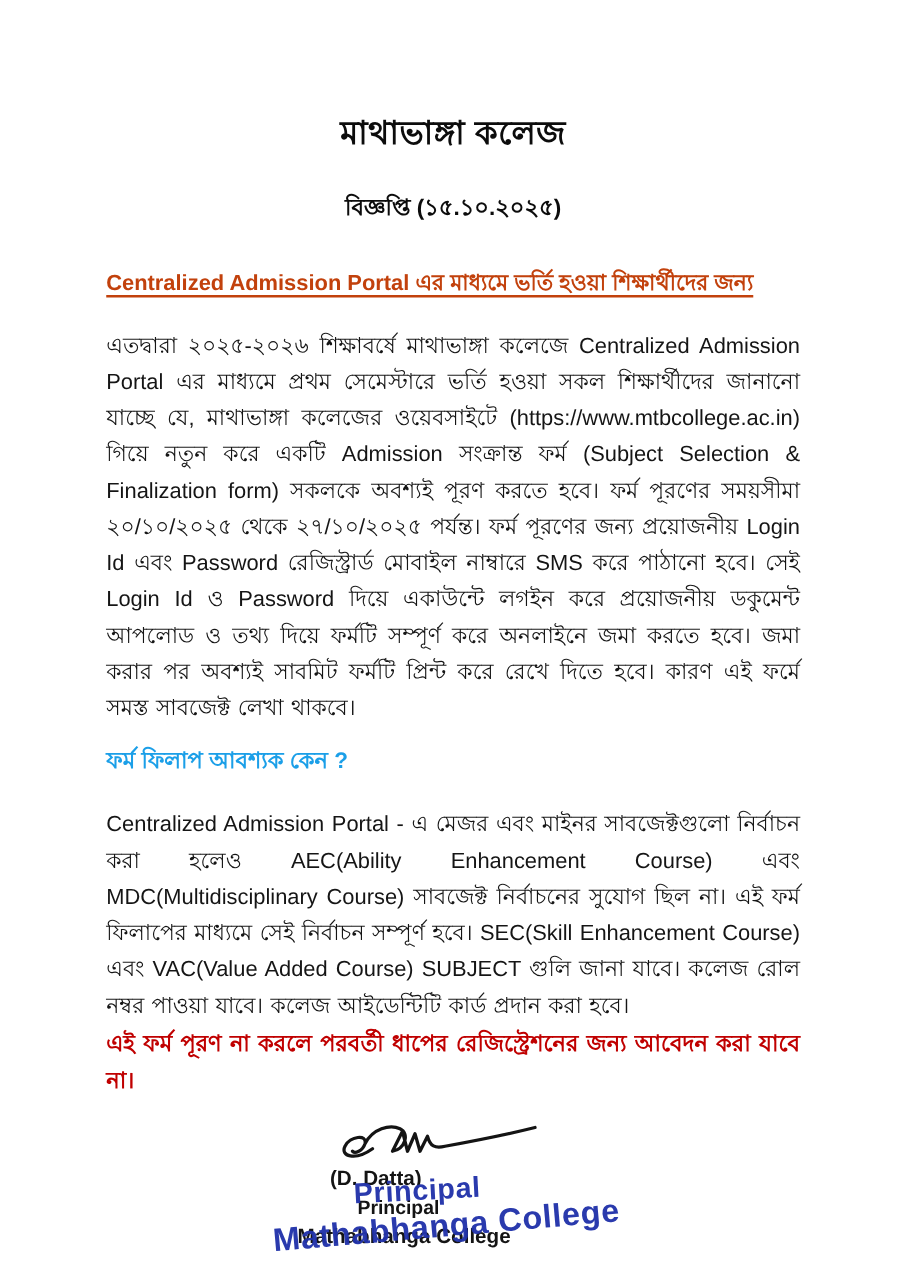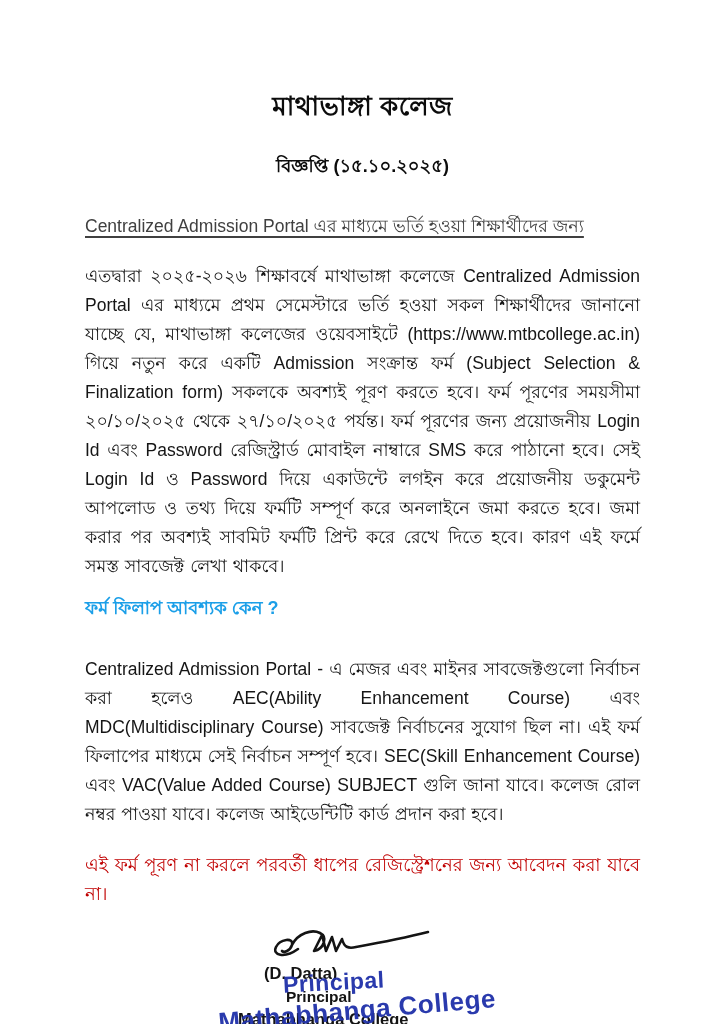--- a/index.html
+++ b/index.html
@@ -25,48 +25,48 @@
   }
   .notice-line {
     text-align: center;
     font-size: 18px;
     font-weight: 700;
     color: #0c0c0c;
     margin-bottom: 30px;
   }
   .heading-portal {
     font-size: 17.5px;
-    font-weight: 400;
-    color: #404040;
+    font-weight: 700;
+    color: #c2410c;
     text-decoration: underline;
     text-underline-offset: 4px;
     text-decoration-thickness: 2px;
     margin-bottom: 19px;
   }
   .body-para {
     font-size: 17.5px;
     line-height: 29px;
     text-align: justify;
     color: #151515;
     word-spacing: 1px;
     margin-top: 20px;
   }
   .heading-whyform {
     font-size: 18px;
     font-weight: 700;
     color: #1B9FE8;
-    margin: 13px 0 30px 0;
+    margin: 13px 0 20px 0;
   }
   .warning-para {
     font-size: 18px;
-    font-weight: 400;
+    font-weight: 700;
     line-height: 29px;
     text-align: justify;
     color: #C00000;
-    margin-top: 22px;
+    margin-top: 2px;
     word-spacing: 1px;
   }
   .sign-block {
     position: relative;
     width: 555px;
     height: 140px;
     margin-top: 12px;
   }
   .sig-svg {
     position: absolute;

